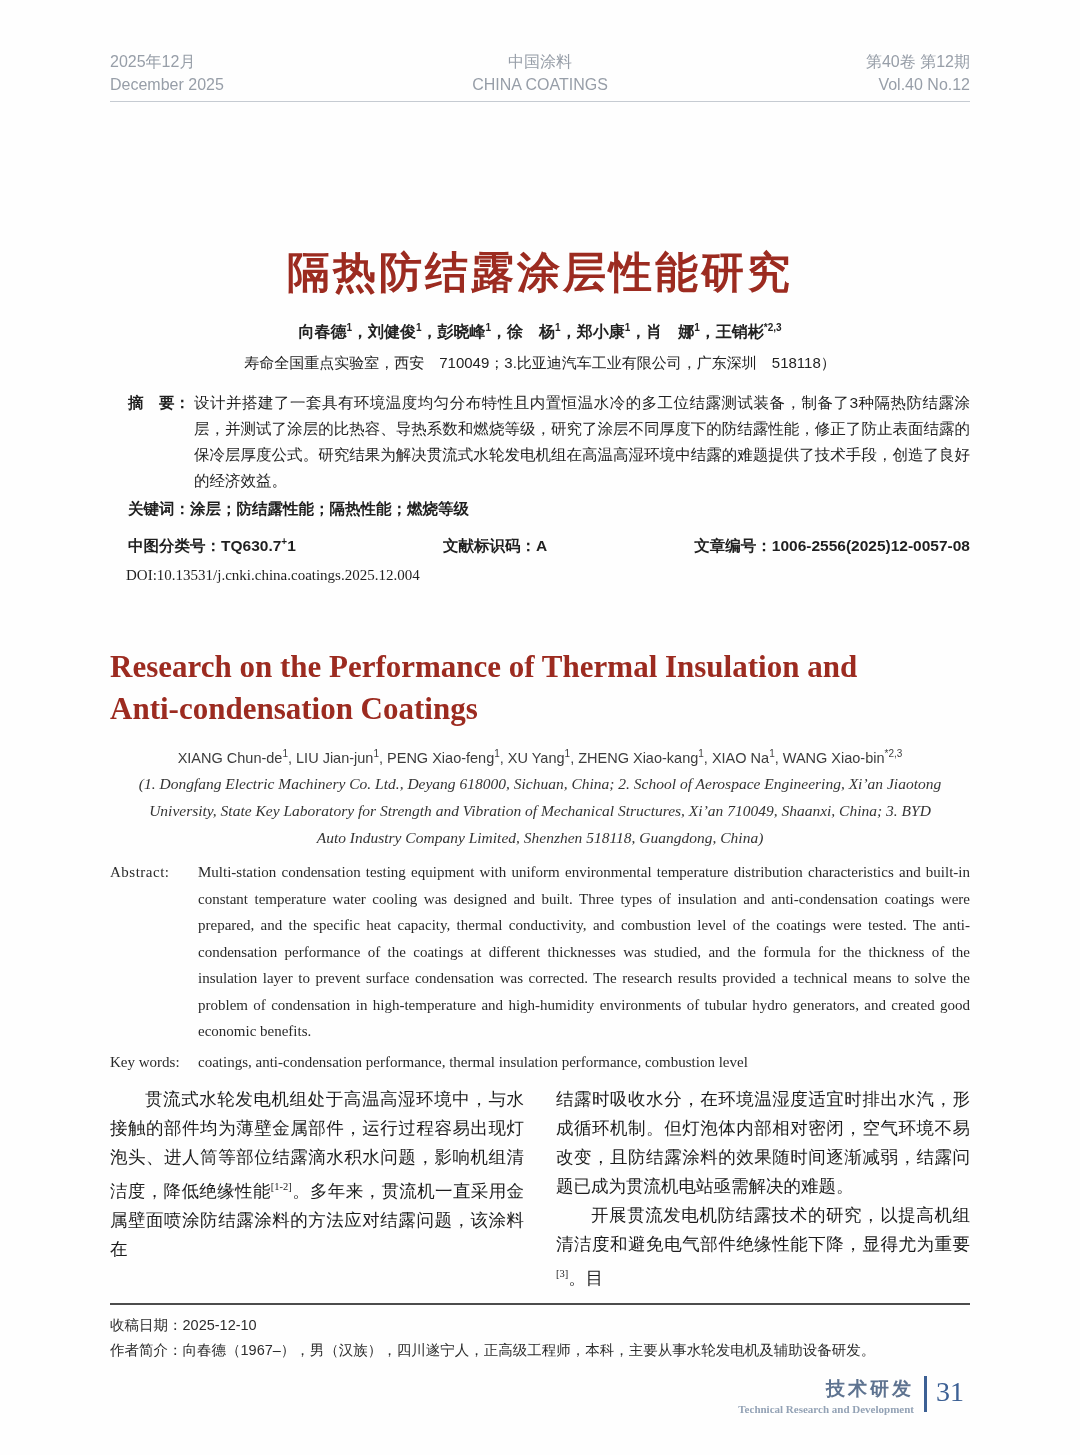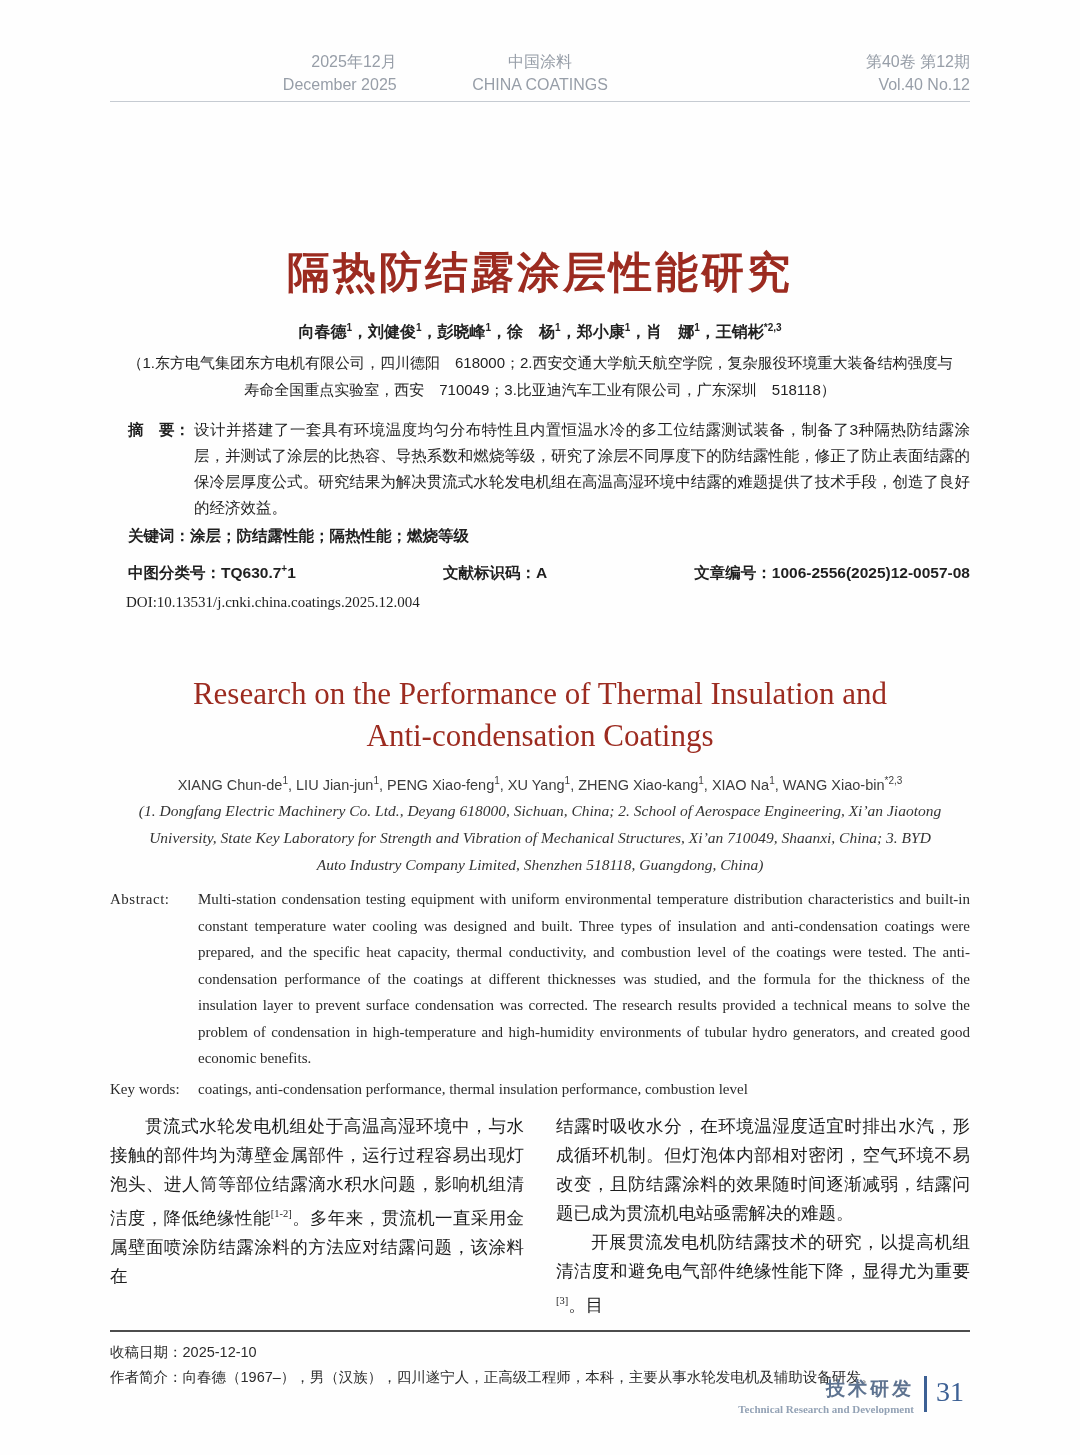--- a/index.html
+++ b/index.html
@@ -14,21 +14,21 @@
     font-family:"Liberation Sans",sans-serif;
     color:#2e2e2e;
   }
   
   .jheader{
     display:flex;justify-content:space-between;align-items:flex-end;
     color:#979ea8;font-size:16px;line-height:23px;
     border-bottom:1px solid #c6cbd2;padding-bottom:5px;
   }
   .jheader .col{flex:1;}
-  .jheader .c-left{text-align:right;}
+  .jheader .c-left{text-align:left;}
   .jheader .c-center{text-align:center;}
   .jheader .c-right{text-align:right;}
   
   .cn-title{
     margin-top:142px;text-align:center;
     font-size:43px;font-weight:bold;letter-spacing:3px;
     color:#9c2b20;
   }
   .cn-authors{
     margin-top:20px;text-align:center;
@@ -57,23 +57,23 @@
     margin:14px 0 0 18px;
     font-size:15.5px;color:#1f1f1f;font-weight:600;
   }
   .doi-line{
     margin:10px 0 12px 16px;
     font-family:"Liberation Serif",serif;
     font-size:15px;color:#1f1f1f;
   }
   
   .en-title{
-    margin-top:62px;text-align:center;
-    font-family:"Liberation Serif",serif;
-    font-size:31px;line-height:42px;font-weight:normal;
+    margin-top:62px;
+    font-family:"Liberation Serif",serif;
+    font-size:31px;line-height:42px;font-weight:bold;
     color:#9c2b20;
   }
   .en-authors{
     margin-top:18px;text-align:center;
     font-size:14.5px;color:#3c3c3c;
   }
   .en-affil{
     margin-top:4px;text-align:center;
     font-family:"Liberation Serif",serif;font-style:italic;
     font-size:15.5px;line-height:27px;color:#333;
@@ -143,21 +143,20 @@
     </div>
   </div>
 
   <div class="cn-title">隔热防结露涂层性能研究</div>
 
   <div class="cn-authors">
     <span>向春德</span><sup>1</sup><span>，刘健俊</span><sup>1</sup><span>，彭晓峰</span><sup>1</sup><span>，徐　杨</span><sup>1</sup><span>，郑小康</span><sup>1</sup><span>，肖　娜</span><sup>1</sup><span>，王销彬</span><sup>*2,3</sup>
   </div>
 
   <div class="cn-affil">
-    <div>（1.东方电气集团东方电机有限公司，四川德阳　618000；2.西安交通大学航天航空学院，复杂服役环境重大装备结构强度与</div>
     <div>寿命全国重点实验室，西安　710049；3.比亚迪汽车工业有限公司，广东深圳　518118）</div>
   </div>
 
   <div class="cn-abstract">
     <span class="lbl">摘　要：</span><span>设计并搭建了一套具有环境温度均匀分布特性且内置恒温水冷的多工位结露测试装备，制备了3种隔热防结露涂层，并测试了涂层的比热容、导热系数和燃烧等级，研究了涂层不同厚度下的防结露性能，修正了防止表面结露的保冷层厚度公式。研究结果为解决贯流式水轮发电机组在高温高湿环境中结露的难题提供了技术手段，创造了良好的经济效益。</span>
   </div>
 
   <div class="cn-keywords">
     <span>关键词：</span><span class="val">涂层；防结露性能；隔热性能；燃烧等级</span>
   </div>

